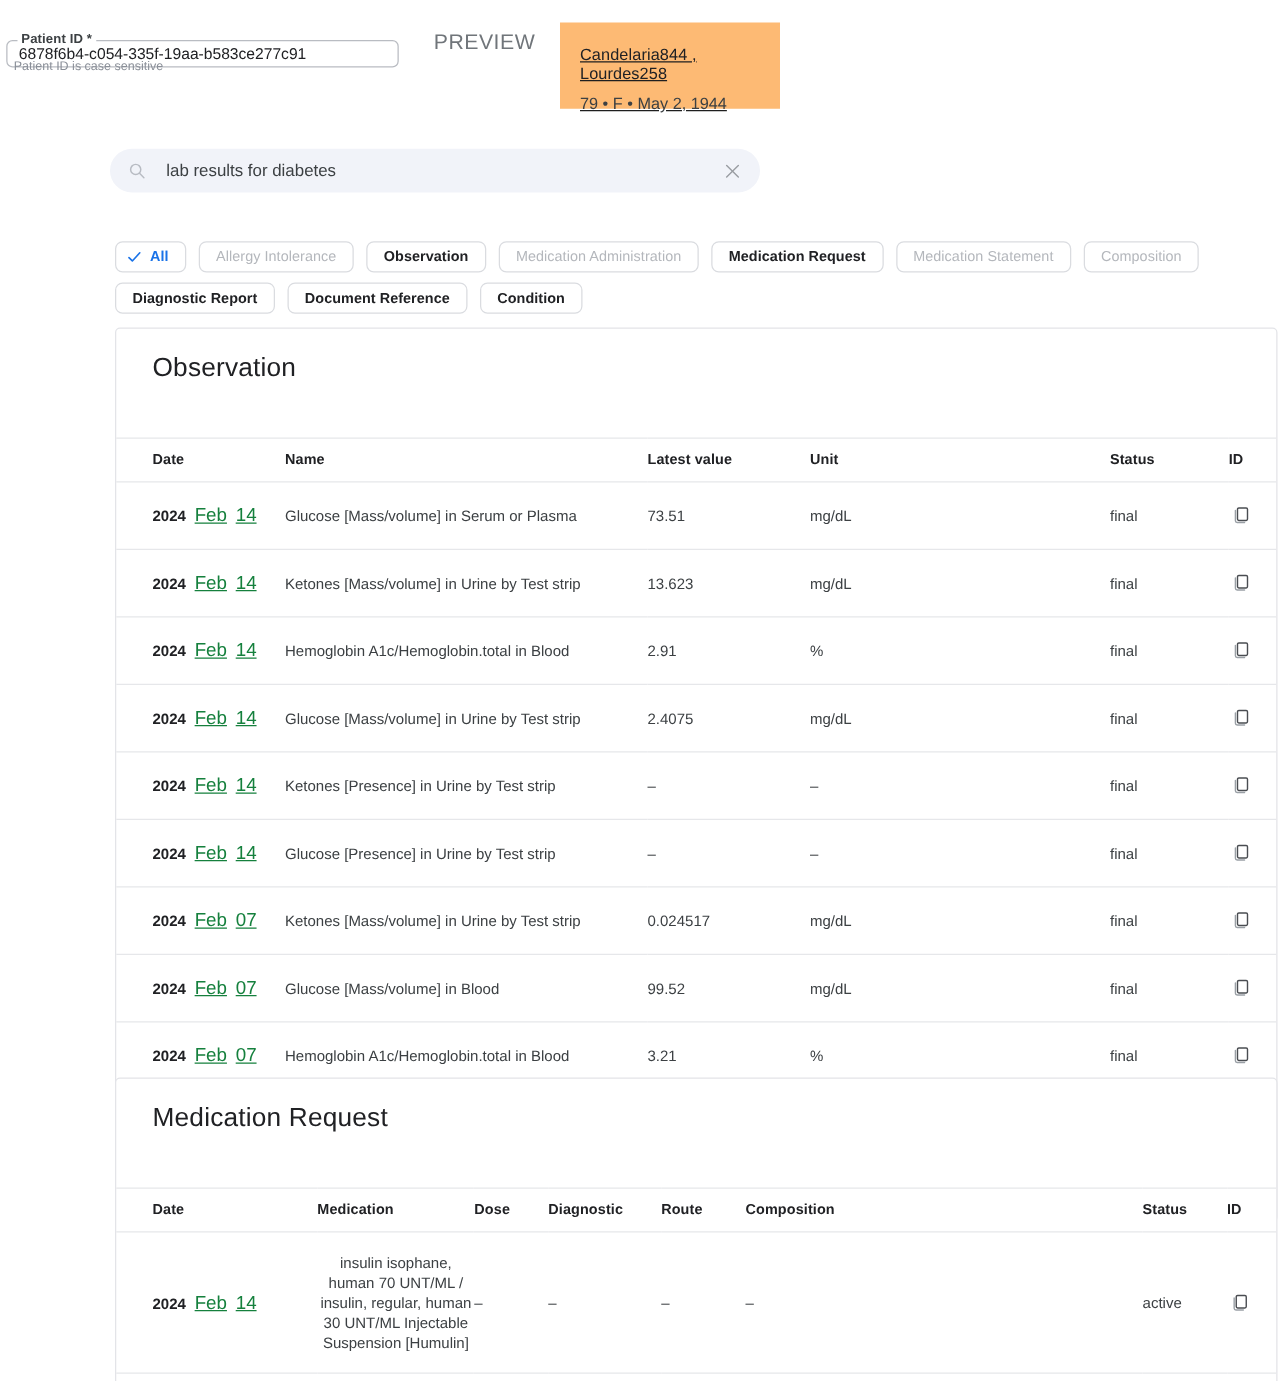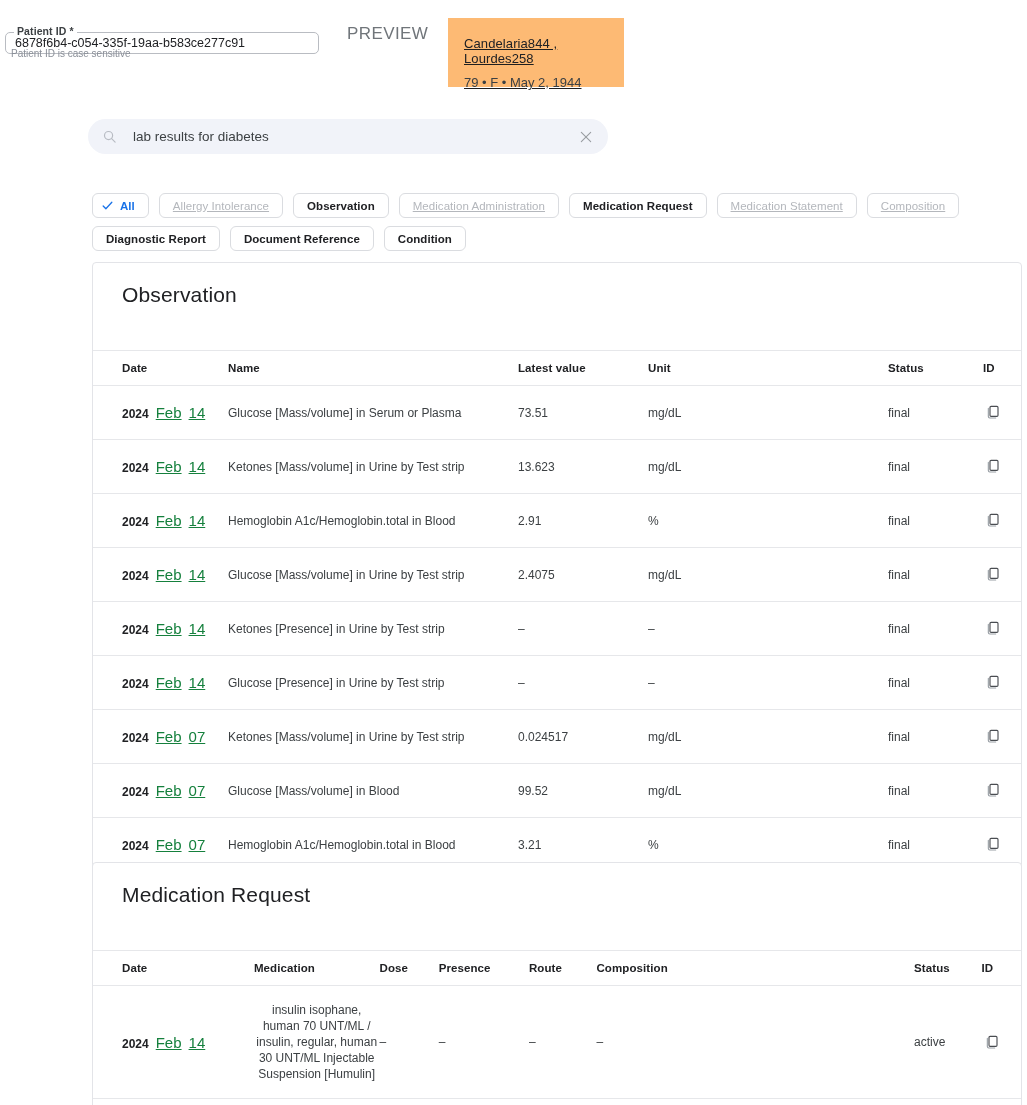--- a/index.html
+++ b/index.html
@@ -143,21 +143,20 @@
     font-weight: bold;
     color: #202124;
     cursor: pointer;
     white-space: nowrap;
     letter-spacing: .05px;
   }
   .chip.disabled {
     color: #b4b7bc;
     font-weight: normal;
     cursor: default;
-    text-decoration: underline;
   }
   .chip.selected {
     color: #1a73e8;
     padding-left: 8px;
   }
   .chip .check {
     width: 13px; height: 13px;
     margin-right: 6px;
     flex: 0 0 auto;
   }
@@ -540,21 +539,21 @@
       <col class="w-route">
         <col class="w-instr">
         <col class="w-status">
         <col class="w-id">
     </colgroup>
     <thead>
       <tr>
         <th class="c-pad">Date</th>
         <th>Medication</th>
         <th>Dose</th>
-        <th>Presence</th>
+        <th>Diagnostic</th>
         <th>Route</th>
         <th>Composition</th>
         <th>Status</th>
         <th>ID</th>
       </tr>
     </thead>
     <tbody id="med-body">
         <tr>
           <td class="c-pad date-cell"><span class="date-year">2024</span><span class="date-md">Feb<span class="d">14</span></span></td>
           <td class="med-name">insulin isophane, human 70 UNT/ML / insulin, regular, human 30 UNT/ML Injectable Suspension [Humulin]</td>

